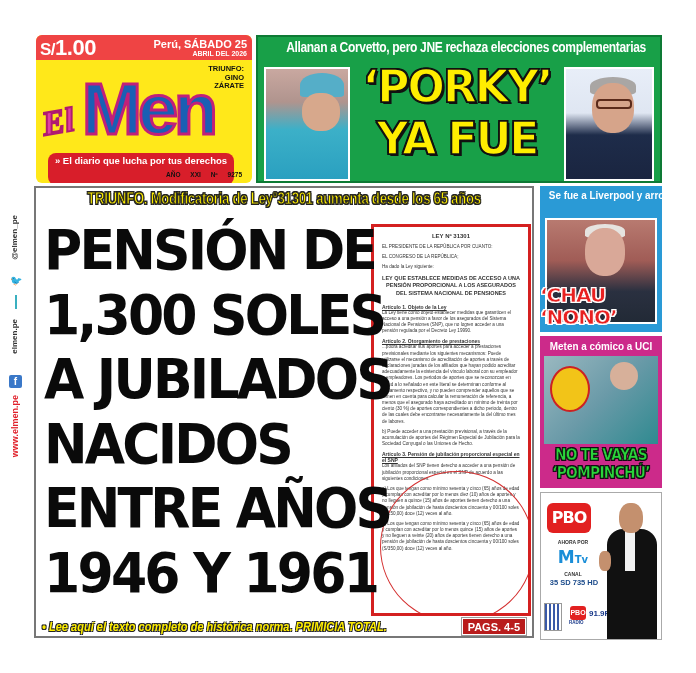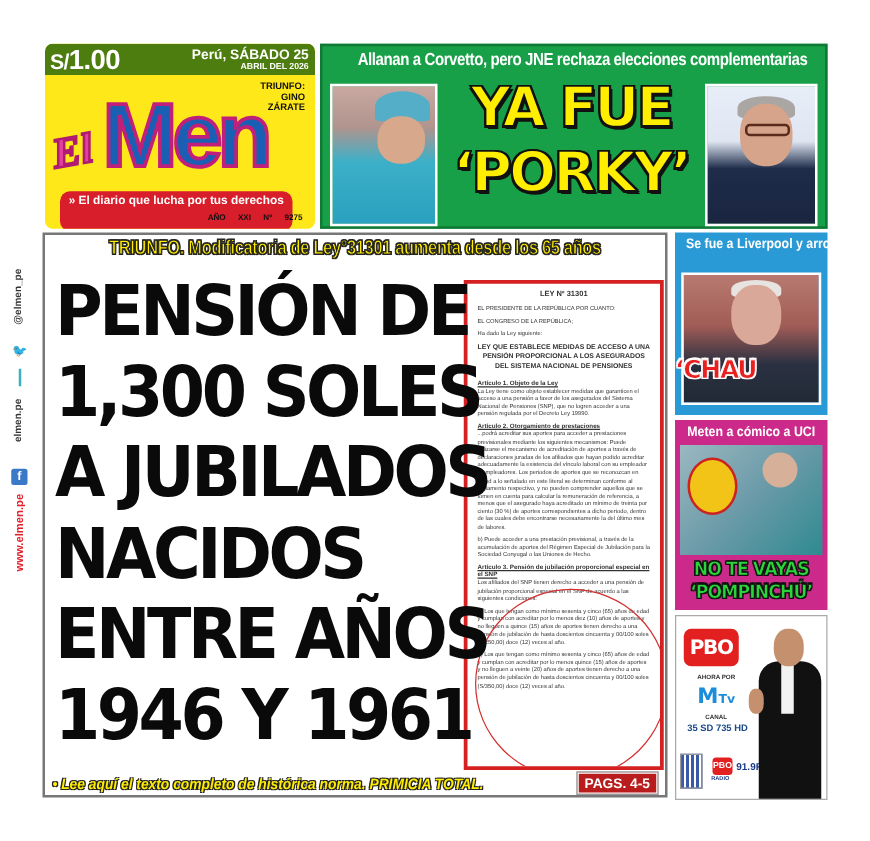--- a/index.html
+++ b/index.html
@@ -11,21 +11,21 @@
   .side-strip .vt { position: absolute; left: 2px; writing-mode: vertical-rl; transform: rotate(180deg); font-family: "Liberation Sans", sans-serif; font-weight: bold; font-size: 8px; color: #333; white-space: nowrap; }
   .side-strip .tw-text { top: 0; }
   .side-strip .tw-icon { position: absolute; left: 2px; top: 60px; width: 12px; height: 12px; color: #5aaee0; font-size: 10px; text-align: center; }
   .side-strip .divider { position: absolute; left: 7px; top: 80px; width: 2px; height: 14px; background: #3ab0c0; }
   .side-strip .fb-text { top: 104px; }
   .side-strip .fb-icon { position: absolute; left: 1px; top: 160px; width: 13px; height: 13px; background: #3a78c8; color: #fff; font-size: 10px; font-weight: bold; text-align: center; line-height: 13px; border-radius: 2px; }
   .side-strip .web-text { top: 180px; color: #e0202a; font-size: 9px; }
 
   
   .masthead { position: absolute; left: 36px; top: 35px; width: 216px; height: 148px; background: #ffe81a; border-radius: 6px; overflow: hidden; }
-  .mast-top { height: 25px; background: #4d7c0f; display: flex; justify-content: space-between; align-items: center; padding: 0 5px 0 4px; }
+  .mast-top { height: 25px; background: #ef4444; display: flex; justify-content: space-between; align-items: center; padding: 0 5px 0 4px; }
   .price { color: #fff; font-weight: bold; font-size: 22px; font-family: "Liberation Sans", sans-serif; letter-spacing: -0.5px; }
   .price .cur { font-size: 17px; }
   .date-block { text-align: right; color: #fff; line-height: 1; margin-left: 21px; }
   .date-main { font-weight: bold; font-size: 11px; }
   .date-sub { font-weight: bold; font-size: 7px; }
   .director { position: absolute; right: 8px; top: 30px; text-align: right; font-size: 7.5px; font-weight: bold; color: #111; line-height: 1.15; }
   .logo { position: absolute; left: 4px; top: 44px; width: 210px; height: 72px; }
   .logo-el { position: absolute; left: 2px; top: 24px; font-family: "Liberation Serif", serif; font-style: italic; font-weight: bold; font-size: 34px; color: #e040a0; -webkit-text-stroke: 2px #b01a70; transform: rotate(-10deg); text-shadow: 0 0 0 #fff; }
   .logo-men { position: absolute; left: 42px; top: -6px; font-family: Liberation Sans, sans-serif; font-weight: bold; font-size: 72px; letter-spacing: -4px; color: #1a5fb4; -webkit-text-stroke: 3px #c0207a; line-height: 1; }
   .tagline { position: absolute; left: 12px; top: 118px; width: 186px; height: 32px; background: #d81e2a; border-radius: 8px; color: #fff; font-weight: bold; font-size: 9.5px; text-align: center; line-height: 16px; }
@@ -131,22 +131,22 @@
   </div>
 </div>
 
 <div class="green-box">
   <div class="green-kicker">Allanan a Corvetto, pero JNE rechaza elecciones complementarias</div>
   <div class="photo-left">
     <div class="cap"></div>
     <div class="face"></div>
   </div>
   <div class="green-headline">
+    <div>‘PORKY’</div>
     <div>YA FUE</div>
-    <div>‘PORKY’</div>
   </div>
   <div class="photo-right">
     <div class="hair"></div>
     <div class="face"></div>
     <div class="glasses"></div>
   </div>
 </div>
 
 <div class="main-frame">
   <div class="kicker">TRIUNFO. Modificatoria de Ley°31301 aumenta desde los 65 años</div>
@@ -186,20 +186,21 @@
 
 <div class="right-col">
   <div class="box-blue">
     <div class="kick">Se fue a Liverpool y arrocha a la ‘U’</div>
     <div class="photo">
       <div class="hair"></div>
       <div class="face"></div>
     </div>
     <div class="head">
       <div>‘CHAU</div>
+      <div>‘NONO’</div>
     </div>
   </div>
 
   <div class="box-pink">
     <div class="kick">Meten a cómico a UCI</div>
     <div class="photo">
       <div class="pika"></div>
       <div class="patient"></div>
     </div>
     <div class="head">

